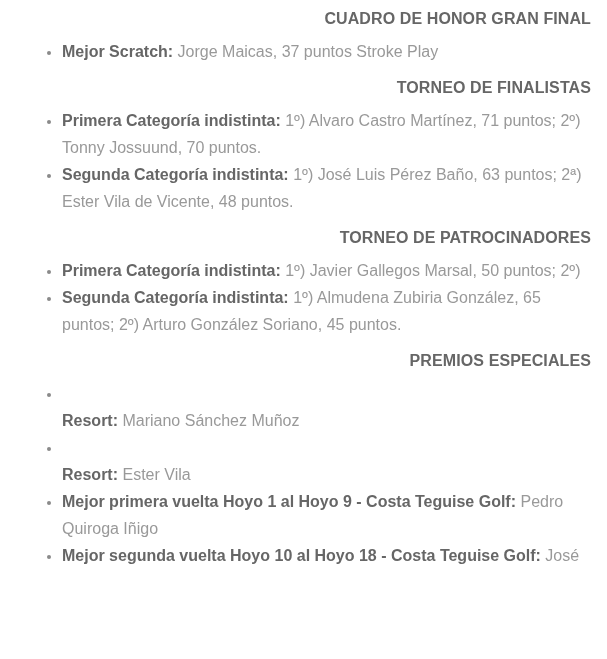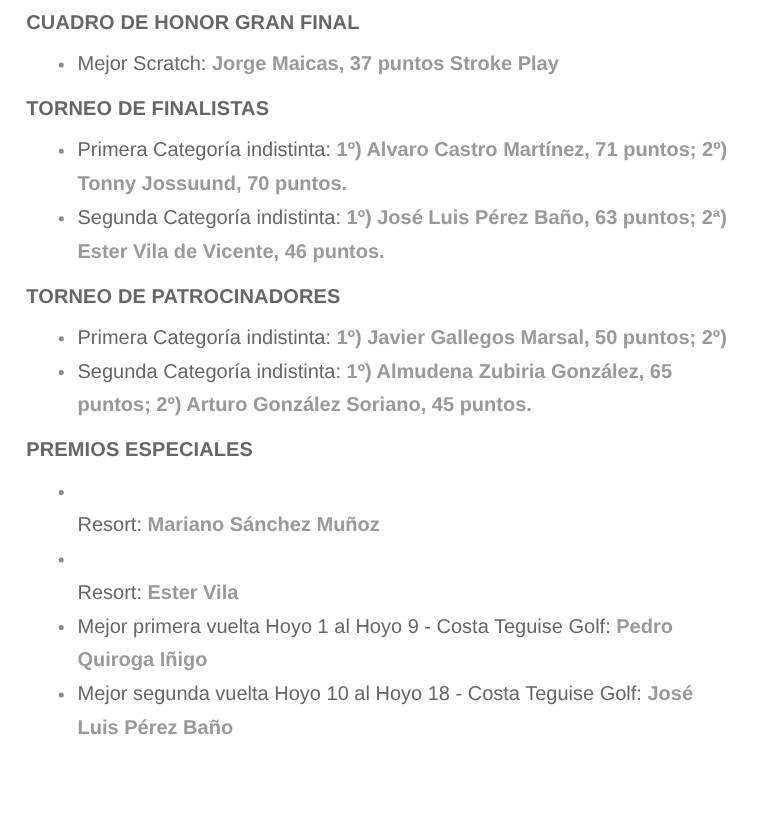--- a/index.html
+++ b/index.html
@@ -21,66 +21,67 @@
     line-height: 27px;
     color: var(--body-color, #999999);
   }
   h3.section-heading {
     font-size: 16px;
     line-height: 19px;
     font-weight: 700;
     color: var(--heading-color, #666666);
     margin: 13px 0 10px 0;
     letter-spacing: 0.1px;
+    text-align: right;
   }
   h3.section-heading:first-child {
     margin-top: 0;
   }
   ul.honor-list {
     margin: 10px 0 13px 0;
     padding: 0 0 0 41px;
     list-style: disc outside;
   }
   ul.honor-list li {
     color: var(--body-color, #999999);
     margin: 0;
     padding: 0;
   }
   ul.honor-list li::marker {
     color: var(--bullet-color, #8a8a8a);
     font-size: 14px;
   }
   strong.run-bold {
-    font-weight: 400;
+    font-weight: 700;
     color: var(--strong-color, #666666);
   }
   span.run-normal {
-    font-weight: 700;
+    font-weight: 400;
     color: var(--body-color, #999999);
     text-align: center;
   }
 </style>
 </head>
 <body style="background: rgb(255, 255, 255);">
 
 <main>
     <h3 class="section-heading">CUADRO DE HONOR GRAN FINAL</h3>
     <ul class="honor-list">
       <li><strong class="run-bold">Mejor Scratch:</strong><span class="run-normal"> Jorge Maicas, 37 puntos Stroke Play</span></li>
     </ul>
     <h3 class="section-heading">TORNEO DE FINALISTAS</h3>
     <ul class="honor-list">
       <li><strong class="run-bold">Primera Categoría indistinta:</strong><span class="run-normal"> 1º) Alvaro Castro Martínez, 71 puntos; 2º)</span><br><span class="run-normal">Tonny Jossuund, 70 puntos.</span></li>
-      <li><strong class="run-bold">Segunda Categoría indistinta:</strong><span class="run-normal"> 1º) José Luis Pérez Baño, 63 puntos; 2ª)</span><br><span class="run-normal">Ester Vila de Vicente, 46 puntos.</span></li>
+      <li><strong class="run-bold">Segunda Categoría indistinta:</strong><span class="run-normal"> 1º) José Luis Pérez Baño, 63 puntos; 2ª)</span><br><span class="run-normal">Ester Vila de Vicente, 48 puntos.</span></li>
     </ul>
     <h3 class="section-heading">TORNEO DE PATROCINADORES</h3>
     <ul class="honor-list">
       <li><strong class="run-bold">Primera Categoría indistinta:</strong><span class="run-normal"> 1º) Javier Gallegos Marsal, 50 puntos; 2º)</span><br></li>
       <li><strong class="run-bold">Segunda Categoría indistinta:</strong><span class="run-normal"> 1º) Almudena Zubiria González, 65</span><br><span class="run-normal">puntos; 2º) Arturo González Soriano, 45 puntos.</span></li>
     </ul>
     <h3 class="section-heading">PREMIOS ESPECIALES</h3>
     <ul class="honor-list">
       <li><br><strong class="run-bold">Resort:</strong><span class="run-normal"> Mariano Sánchez Muñoz</span></li>
       <li><br><strong class="run-bold">Resort:</strong><span class="run-normal"> Ester Vila</span></li>
       <li><strong class="run-bold">Mejor primera vuelta Hoyo 1 al Hoyo 9 - Costa Teguise Golf:</strong><span class="run-normal"> Pedro</span><br><span class="run-normal">Quiroga Iñigo</span></li>
-      <li><strong class="run-bold">Mejor segunda vuelta Hoyo 10 al Hoyo 18 - Costa Teguise Golf:</strong><span class="run-normal"> José</span><br><span class="run-normal">Luis Pérez Baño</span></li>
+      <li><strong class="run-bold">Mejor segunda vuelta Hoyo 10 al Hoyo 18 - Costa Teguise Golf:</strong><span class="run-normal"> José</span><br></li>
     </ul>
   </main>
 
 </body></html>

